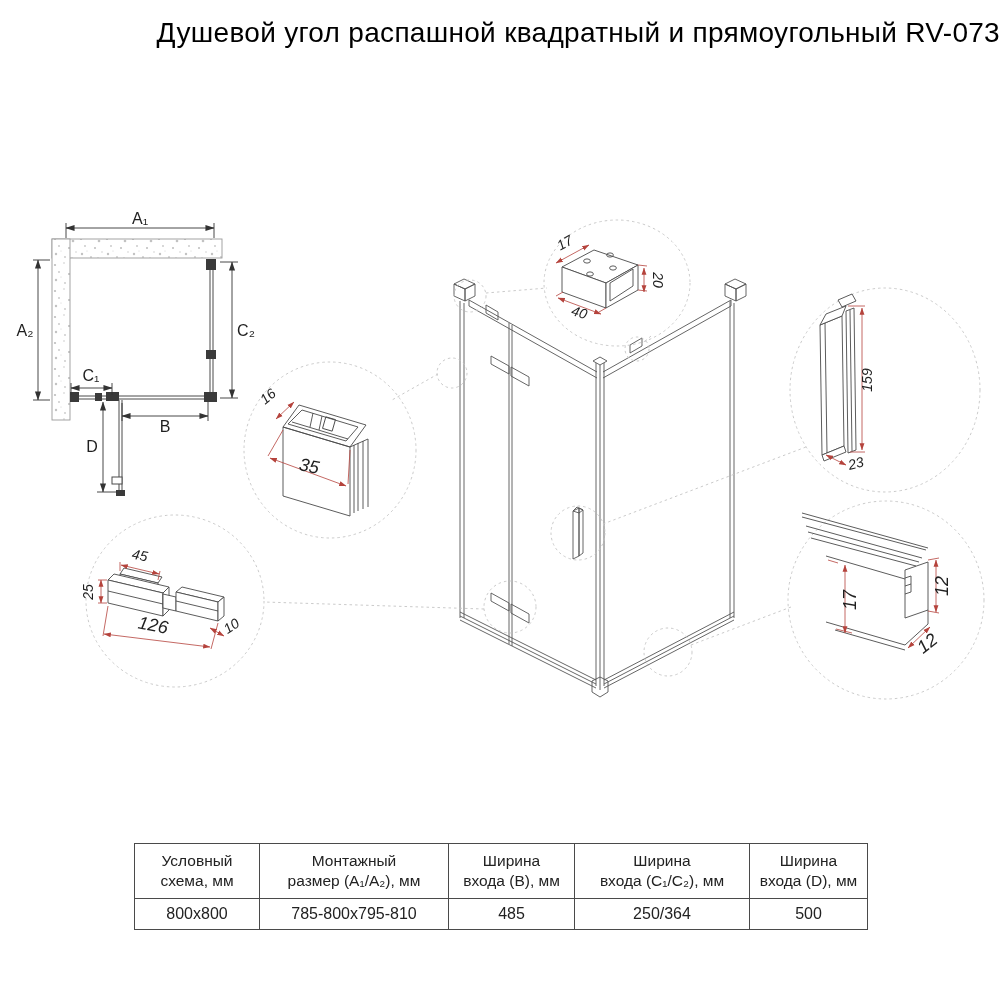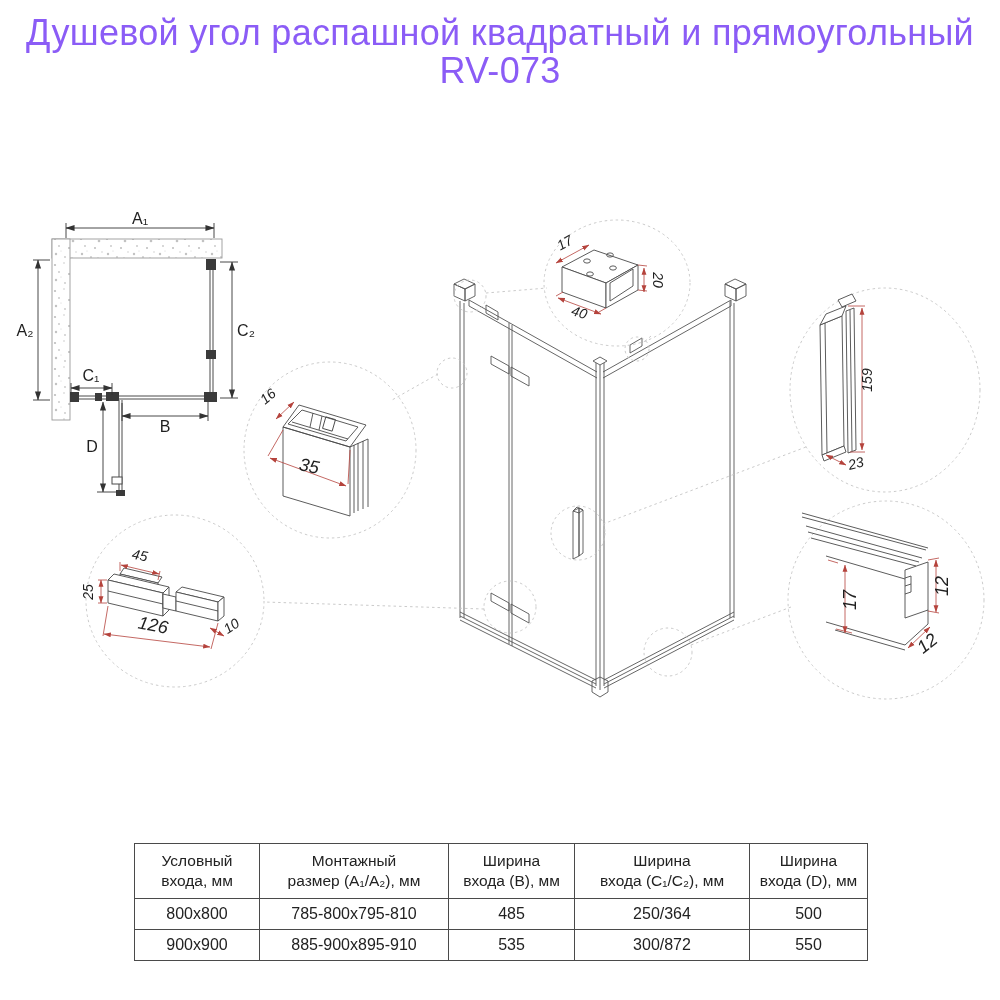--- a/index.html
+++ b/index.html
@@ -2,22 +2,22 @@
 <html><head>
 <meta charset="utf-8">
 <style>
   html,body{margin:0;padding:0;}
   body{
     width:1000px;height:1000px;position:relative;background:#ffffff;
     font-family:"Liberation Sans","DejaVu Sans",sans-serif;color:#222;
     overflow:hidden;
   }
   .title-block{
-    position:absolute;top:14px;left:0;width:1000px;text-align:center;
-    color:#8b5cf6;line-height:38px;font-size:36px;letter-spacing:.3px;
+    position:absolute;top:14px;left:0;width:1000px;text-align:right;
+    color:#000000;line-height:38px;font-size:28px;letter-spacing:.3px;
   }
   .diagram-svg{position:absolute;top:0;left:0;}
   table.size-table{
     position:absolute;top:843px;left:134px;border-collapse:collapse;
     table-layout:fixed;width:733px;font-size:16px;color:#222;
   }
   table.size-table td,table.size-table th{
     border:1px solid #4a4a4a;text-align:center;vertical-align:middle;
     font-weight:normal;padding:2px 2px;
   }
@@ -344,21 +344,21 @@
     <col style="width:125px">
       <col style="width:189px">
       <col style="width:126px">
       <col style="width:175px">
       <col style="width:118px">
   </colgroup>
   <thead>
     <tr>
       <th>
         <div>Условный</div>
-          <div>входа, мм</div>
+          <div>схема, мм</div>
       </th>
       <th>
         <div>Монтажный</div>
           <div>размер (A₁/A₂), мм</div>
       </th>
       <th>
         <div>Ширина</div>
           <div>входа (B), мм</div>
       </th>
       <th>
@@ -372,21 +372,14 @@
     </tr>
   </thead>
   <tbody>
     <tr>
       <td>800x800</td>
       <td>785-800x795-810</td>
       <td>485</td>
       <td>250/364</td>
       <td>500</td>
     </tr>
-    <tr>
-      <td>900x900</td>
-      <td>885-900x895-910</td>
-      <td>535</td>
-      <td>300/872</td>
-      <td>550</td>
-    </tr>
   </tbody>
 </table>
 
 </body></html>

